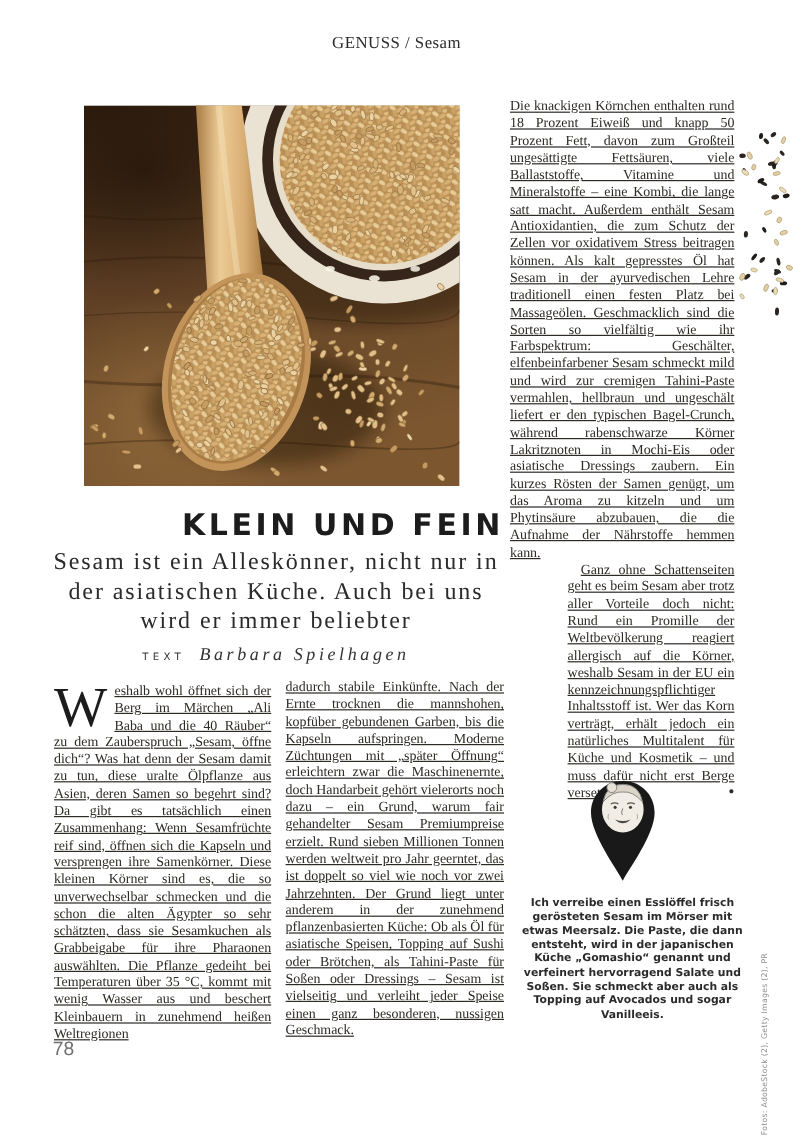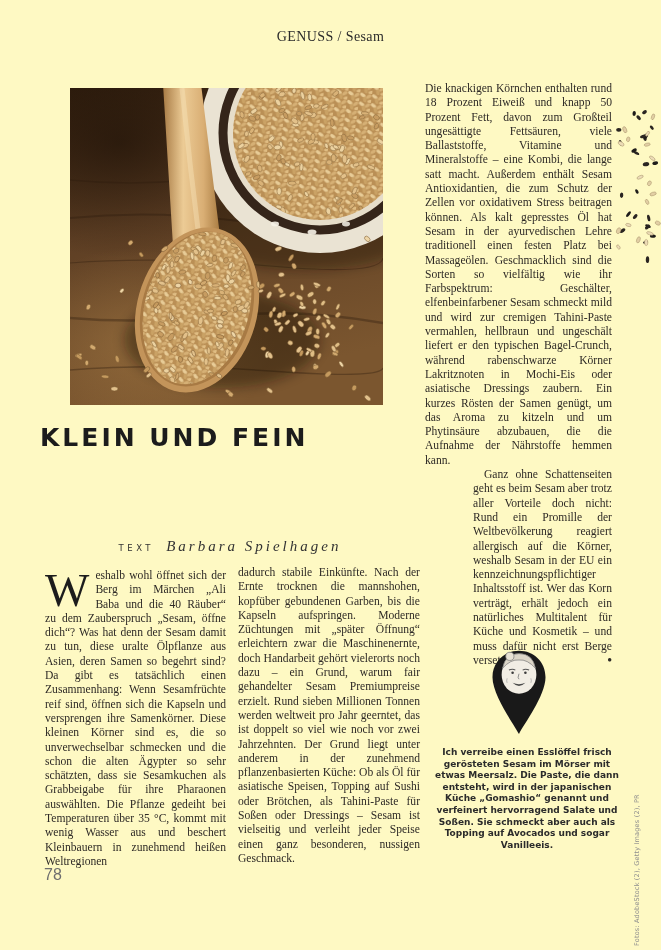--- a/index.html
+++ b/index.html
@@ -1,31 +1,31 @@
 <!DOCTYPE html>
 <html lang="de"><head>
 <meta charset="utf-8">
 <style>
   html,body{margin:0;padding:0;background:#e9e9e9;}
-  .page{position:relative;width:661px;height:950px;background:#fef9c3;overflow:hidden;
+  .page{position:relative;width:661px;height:950px;background:#ffffff;overflow:hidden;
         font-family:"Liberation Serif",serif;color:#2e2a26;}
   .kicker{position:absolute;top:29px;left:0;width:661px;text-align:center;
           font-size:14px;letter-spacing:.4px;color:#2b2b2b;}
   .photo{position:absolute;left:70px;top:88px;width:313px;height:317px;}
   .photo svg{display:block;}
-  .headline{position:absolute;left:40px;top:423px;width:380px;text-align:left;
+  .headline{position:absolute;left:40px;top:423px;width:380px;text-align:right;
             font-family:"DejaVu Sans",sans-serif;font-weight:bold;font-size:25px;
             letter-spacing:3px;color:#1c1c1c;}
   .subhead{position:absolute;left:34px;top:456px;width:392px;text-align:center;
            font-size:20px;line-height:24.5px;letter-spacing:1.6px;color:#2b2b2b;}
   .byline{position:absolute;left:40px;top:538px;width:380px;text-align:center;font-size:8.5px;color:#333;}
   .byline .lbl{font-family:"DejaVu Sans",sans-serif;letter-spacing:3.5px;margin-right:10px;}
   .byline .auth{font-style:italic;letter-spacing:3px;font-size:15px;}
   .bodycol{position:absolute;font-size:11.6px;line-height:14.3px;text-align:justify;
-           hyphens:auto;-webkit-hyphens:auto;color:#2e2a26;}
+           hyphens:auto;-webkit-hyphens:auto;color:#2e2a26;text-decoration:underline;}
   .col1{left:45px;top:569px;width:181px;}
   .col2{left:238px;top:566px;width:182px;}
   .col3{left:425px;top:82px;width:187px;}
   .dropcap{float:left;font-size:47px;line-height:37px;padding:3px 6px 0 0;color:#1c1c1c;}
   .para2{text-indent:11px;position:relative;margin-top:0;margin-left:48px;}
   .endmark{position:absolute;right:0;bottom:1px;font-size:8px;font-style:normal;}
   .tipbox{position:absolute;left:418px;top:648px;width:202px;text-align:center;}
   .tip-heading{margin-top:12px;font-size:18.5px;color:#222;letter-spacing:.3px;}
   .tip-text{margin-top:7px;font-family:"DejaVu Sans",sans-serif;font-weight:bold;
             font-size:9px;line-height:11.6px;color:#2b2b2b;margin-left:16px;}
@@ -417,20 +417,21 @@
           <ellipse cx="210.8" cy="241.1" rx="3.5" ry="2.0" fill="#e2c18c" stroke="#7a5a32" stroke-width="0.5" transform="rotate(114 210.8 241.1)"></ellipse>
           <ellipse cx="209.5" cy="227.3" rx="3.1" ry="2.2" fill="#dfbd85" stroke="#7a5a32" stroke-width="0.5" transform="rotate(115 209.5 227.3)"></ellipse>
           <ellipse cx="267.9" cy="218.8" rx="3.3" ry="1.5" fill="#dfbd85" stroke="#7a5a32" stroke-width="0.5" transform="rotate(115 267.9 218.8)"></ellipse>
           <ellipse cx="212.6" cy="207.4" rx="3.5" ry="1.6" fill="#dfbd85" stroke="#7a5a32" stroke-width="0.5" transform="rotate(154 212.6 207.4)"></ellipse>
           <ellipse cx="244.6" cy="213.7" rx="2.6" ry="1.9" fill="#e2c18c" stroke="#7a5a32" stroke-width="0.5" transform="rotate(85 244.6 213.7)"></ellipse>
         </g>
     </svg>
   </div>
 
   <div class="headline">KLEIN UND FEIN</div>
+  <div class="subhead">Sesam ist ein Alleskönner, nicht nur in der asiatischen Küche. Auch bei uns wird er immer beliebter</div>
 
   <div class="byline">
     <span class="lbl">TEXT</span>
     <span class="auth">Barbara Spielhagen</span>
   </div>
 
   <div class="bodycol col1">
     <span class="dropcap">W</span><span>eshalb wohl öffnet sich der Berg im Märchen „Ali Baba und die 40 Räuber“ zu dem Zauberspruch „Sesam, öffne dich“? Was hat denn der Sesam damit zu tun, diese uralte Ölpflanze aus Asien, deren Samen so begehrt sind? Da gibt es tatsächlich einen Zusammenhang: Wenn Sesamfrüchte reif sind, öffnen sich die Kapseln und versprengen ihre Samenkörner. Diese kleinen Körner sind es, die so unverwechselbar schmecken und die schon die alten Ägypter so sehr schätzten, dass sie Sesamkuchen als Grabbeigabe für ihre Pharaonen auswählten. Die Pflanze gedeiht bei Temperaturen über 35 °C, kommt mit wenig Wasser aus und beschert Kleinbauern in zunehmend heißen Weltregionen</span>
   </div>
 

